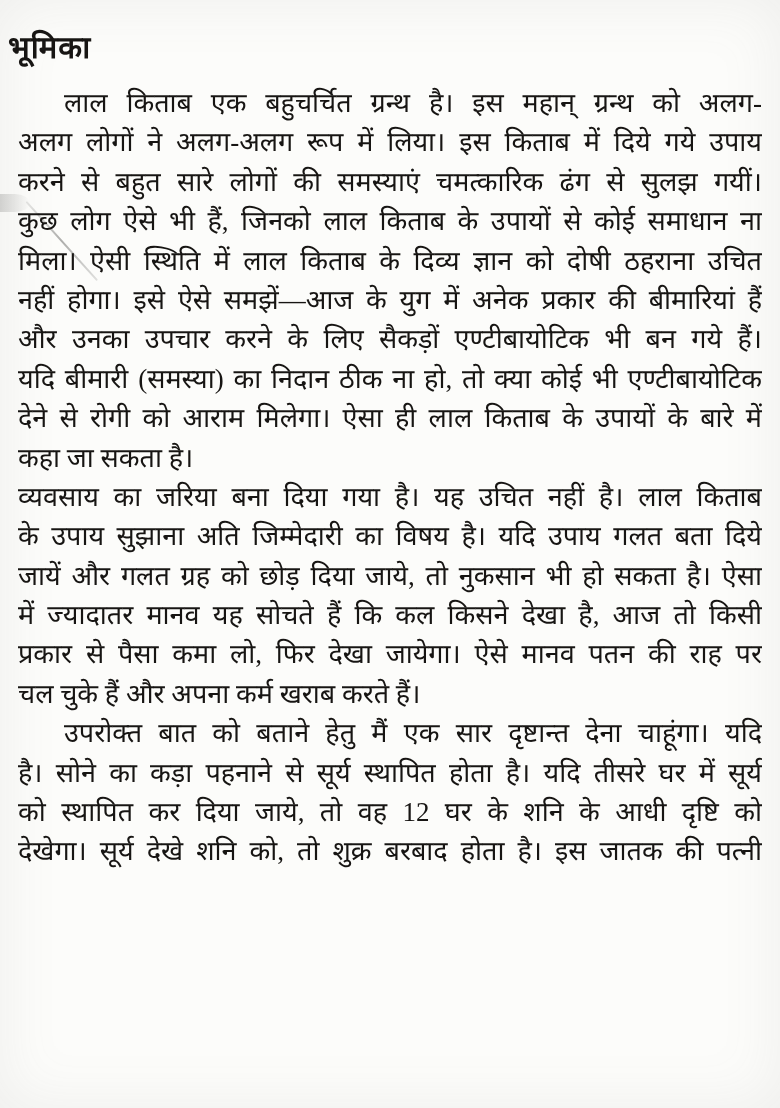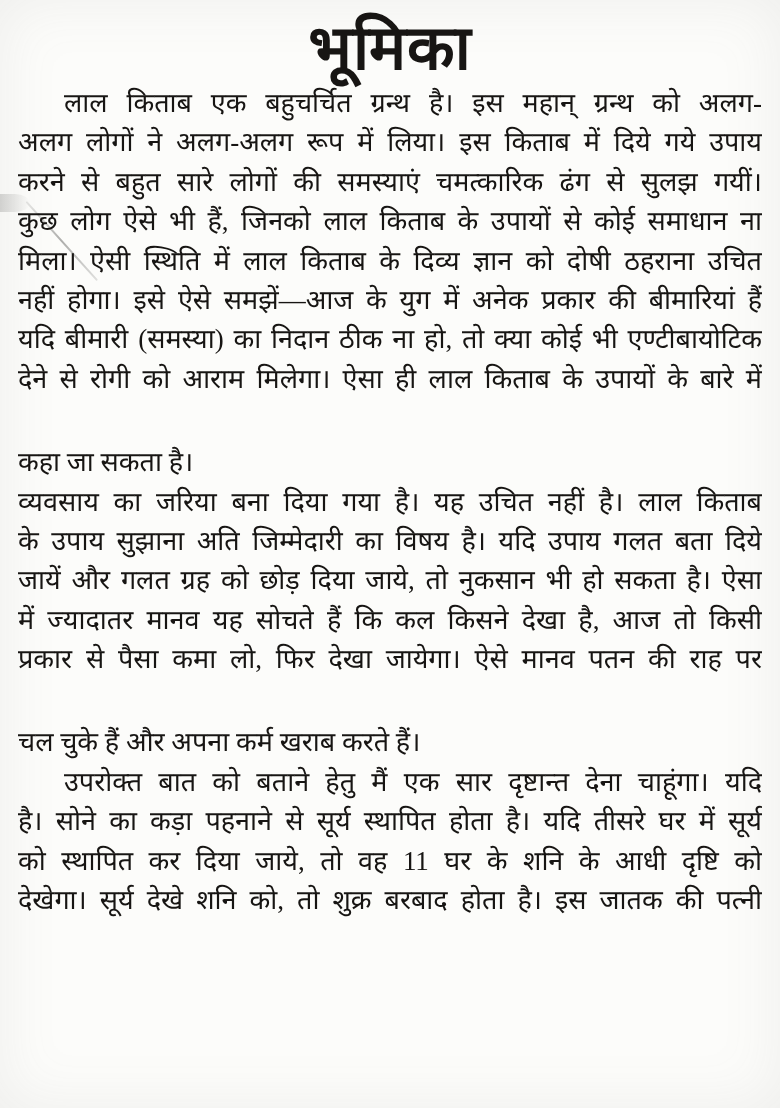--- a/index.html
+++ b/index.html
@@ -12,25 +12,25 @@
     width: 780px;
     height: 1108px;
     margin: 0 auto;
     background: #fcfcfa;
     color: #171513;
     font-family: "Liberation Serif", "DejaVu Serif", serif;
     overflow: hidden;
     box-shadow: inset 0 0 60px rgba(120,120,115,0.10);
   }
   .title {
-    margin: 6px 0 0 0;
+    margin: 6px 0 0 8px;
     padding-top: 6px;
     height: 78px;
-    text-align: center;
-    font-size: 62px;
+    text-align: left;
+    font-size: 31px;
     line-height: 72px;
     font-weight: 700;
     letter-spacing: 1px;
   }
   .body-text {
     position: absolute;
     top: 84px;
     left: 18px;
     right: 18px;
   }
@@ -42,21 +42,20 @@
     overflow: hidden;
     text-align: justify;
     text-align-last: justify;
     font-weight: 400;
   }
   .line.indent {
     text-indent: 46px;
   }
   .line.end {
     text-align-last: left;
-    margin-top: 44px;
   }
   
   .crease {
     position: absolute;
     left: 27px;
     top: 201px;
     width: 106px;
     height: 2px;
     background: linear-gradient(to right, rgba(110,110,108,0.15), rgba(110,110,108,0.55), rgba(110,110,108,0.2));
     transform: rotate(48deg);
@@ -84,30 +83,31 @@
   <div class="crease"></div>
 
   <div class="body-text">
 
     <div class="line indent">लाल किताब एक बहुचर्चित ग्रन्थ है। इस महान् ग्रन्थ को अलग-</div>
     <div class="line">अलग लोगों ने अलग-अलग रूप में लिया। इस किताब में दिये गये उपाय</div>
     <div class="line">करने से बहुत सारे लोगों की समस्याएं चमत्कारिक ढंग से सुलझ गयीं।</div>
     <div class="line">कुछ लोग ऐसे भी हैं, जिनको लाल किताब के उपायों से कोई समाधान ना</div>
     <div class="line">मिला। ऐसी स्थिति में लाल किताब के दिव्य ज्ञान को दोषी ठहराना उचित</div>
     <div class="line">नहीं होगा। इसे ऐसे समझें—आज के युग में अनेक प्रकार की बीमारियां हैं</div>
+    <div class="line">और उनका उपचार करने के लिए सैकड़ों एण्टीबायोटिक भी बन गये हैं।</div>
     <div class="line">यदि बीमारी (समस्या) का निदान ठीक ना हो, तो क्या कोई भी एण्टीबायोटिक</div>
     <div class="line">देने से रोगी को आराम मिलेगा। ऐसा ही लाल किताब के उपायों के बारे में</div>
     <div class="line end">कहा जा सकता है।</div>
 
     <div class="line">व्यवसाय का जरिया बना दिया गया है। यह उचित नहीं है। लाल किताब</div>
     <div class="line">के उपाय सुझाना अति जिम्मेदारी का विषय है। यदि उपाय गलत बता दिये</div>
     <div class="line">जायें और गलत ग्रह को छोड़ दिया जाये, तो नुकसान भी हो सकता है। ऐसा</div>
     <div class="line">में ज्यादातर मानव यह सोचते हैं कि कल किसने देखा है, आज तो किसी</div>
     <div class="line">प्रकार से पैसा कमा लो, फिर देखा जायेगा। ऐसे मानव पतन की राह पर</div>
     <div class="line end">चल चुके हैं और अपना कर्म खराब करते हैं।</div>
 
     <div class="line indent">उपरोक्त बात को बताने हेतु मैं एक सार दृष्टान्त देना चाहूंगा। यदि</div>
     <div class="line">है। सोने का कड़ा पहनाने से सूर्य स्थापित होता है। यदि तीसरे घर में सूर्य</div>
-    <div class="line">को स्थापित कर दिया जाये, तो वह 11 घर के शनि के आधी दृष्टि को</div>
+    <div class="line">को स्थापित कर दिया जाये, तो वह 12 घर के शनि के आधी दृष्टि को</div>
     <div class="line">देखेगा। सूर्य देखे शनि को, तो शुक्र बरबाद होता है। इस जातक की पत्नी</div>
 
   </div>
 </div>
 
 </body></html>

